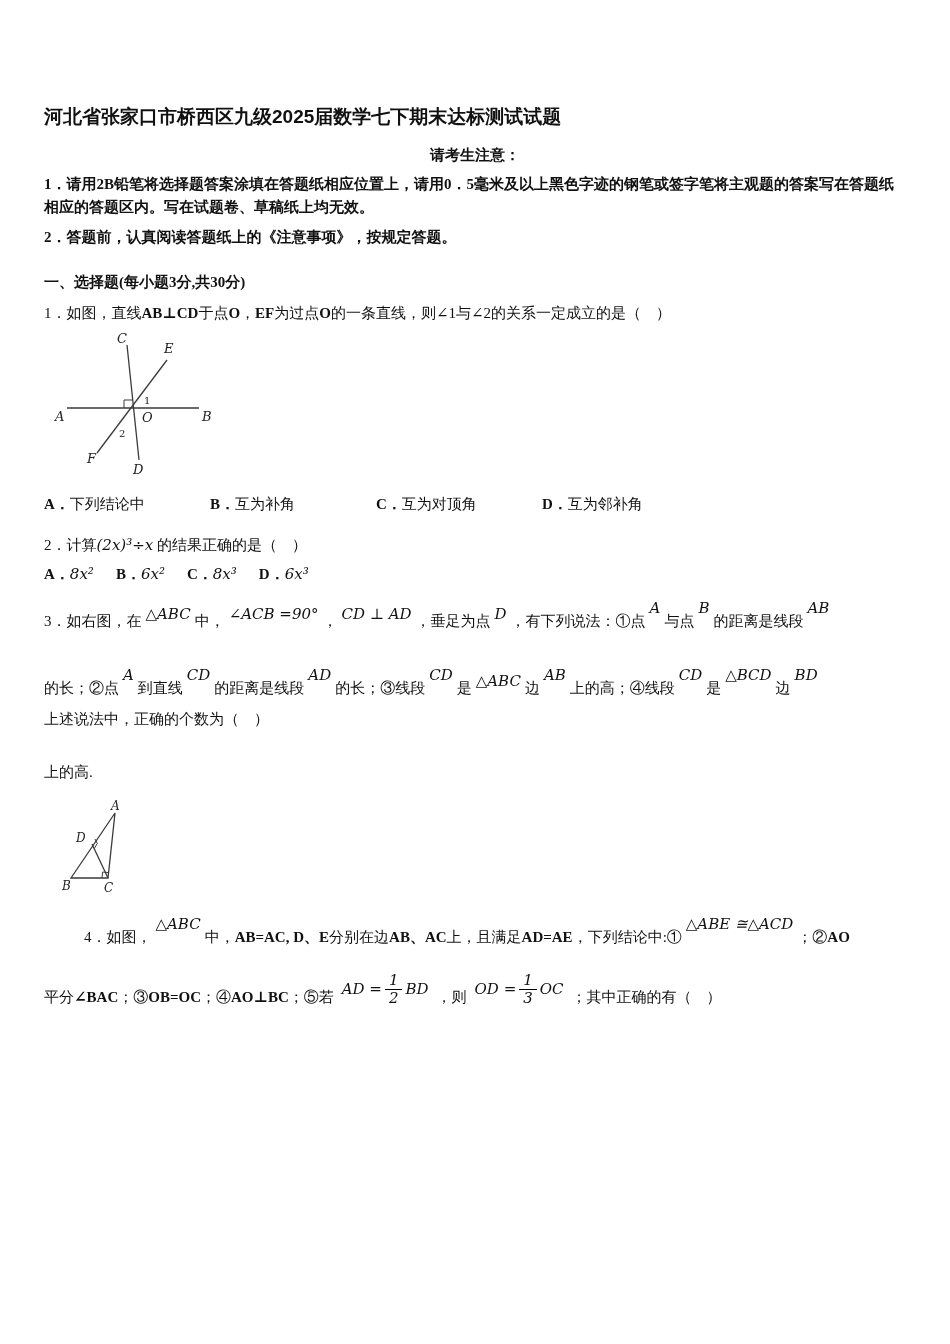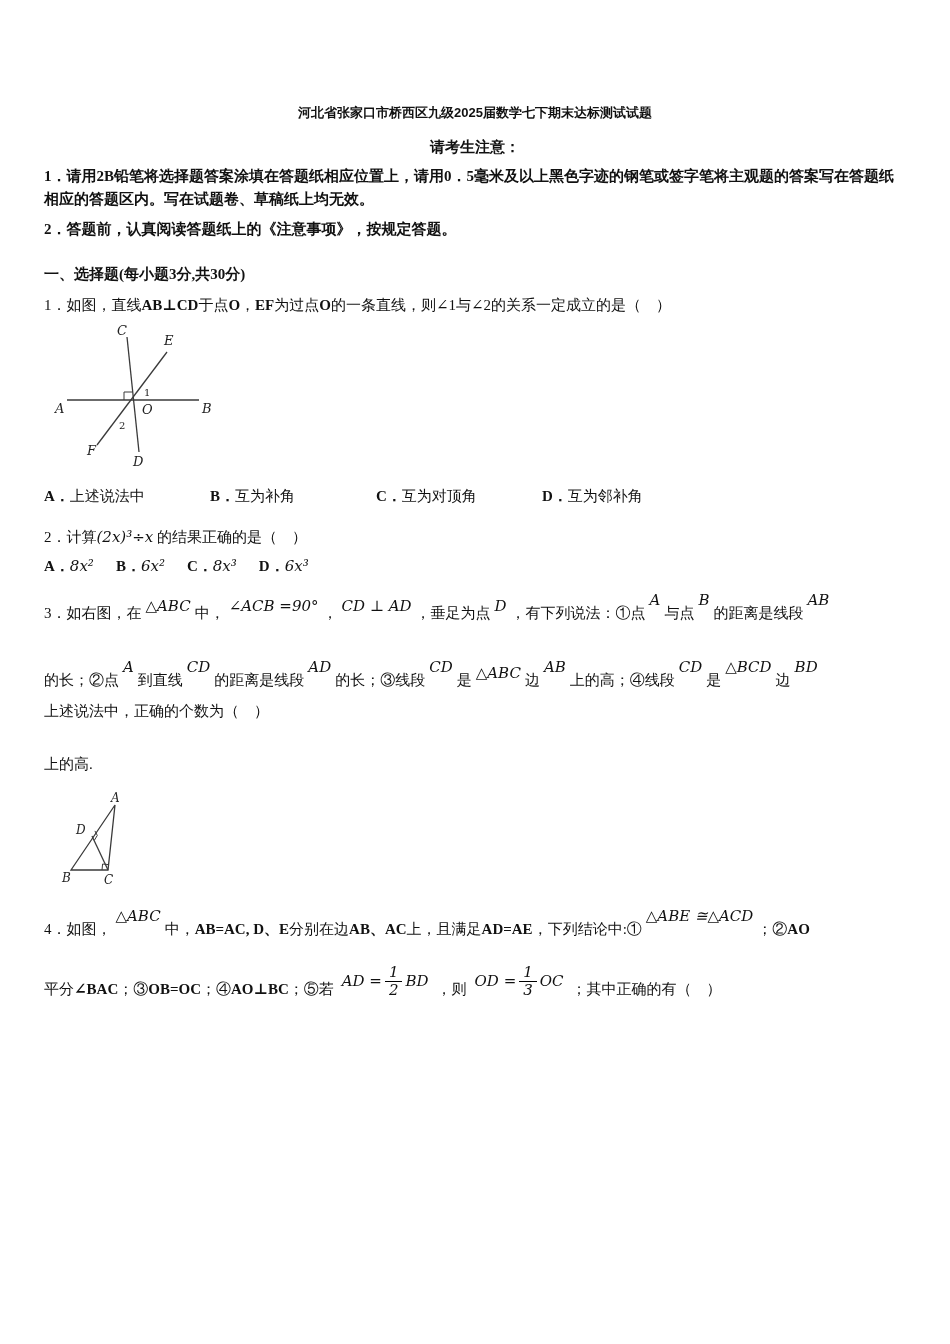--- a/index.html
+++ b/index.html
@@ -4,21 +4,21 @@
 <style>
   * { box-sizing: border-box; }
   html, body { margin: 0; padding: 0; }
   body {
     width: 950px; height: 1344px;
     background: #ffffff; color: #111;
     font-family: "Liberation Serif", "DejaVu Serif", serif;
     font-size: 15px;
   }
   .page { width: 950px; height: 1344px; padding: 104px 44px 0; overflow: hidden; position: relative; background: #fff; }
-  .title { margin: 0; font-size: 13px; font-weight: 700; text-align: center; font-family: "Liberation Sans", sans-serif; }
+  .title { margin: 0; font-size: 19px; font-weight: 700; font-family: "Liberation Sans", sans-serif; }
   .notice-head { margin: 16px 0 8px; font-weight: 700; text-align: center; }
   .notice { margin: 6px 0 0; line-height: 1.55; font-weight: bold; }
   .section-head { margin: 24px 0 0; font-weight: 700; }
   .stem { margin: 12px 0 0; }
   .qline { white-space: nowrap; }
   .fig { display: block; }
   .fig1 { margin: 8px 0 0 10px; }
   .fig2 { margin: 18px 0 0 14px; }
   .optrow { margin: 16px 0 0; }
   .optrow .opt { display: inline-block; width: 166px; }
@@ -32,21 +32,21 @@
   .frac { display: inline-block; vertical-align: middle; text-align: center; line-height: 1.15; margin: 0 3px; }
   .num { display: block; border-bottom: 1.3px solid #000; padding: 0 4px; }
   .den { display: block; }
   .mt-q2 { margin-top: 22px; }
   .mt-q2o { margin-top: 10px; }
   .mt-q3l1 { margin-top: 28px; }
   .mt-q3l2 { margin-top: 48px; }
   .mt-q3l3 { margin-top: 34px; }
   .mt-q3l4 { margin-top: 12px; }
   .mt-q3o { margin-top: 18px; }
-  .mt-q4l1 { margin-top: 28px; }
+  .mt-q4l1 { margin-top: 28px; margin-left: 40px; }
   .mt-q4l2 { margin-top: 34px; }
   svg text { font-family: "DejaVu Serif", serif; font-style: italic; fill: #222; }
   svg .ang { font-size: 10px; font-style: normal; }
   svg line, svg path { stroke: #3a3a3a; fill: none; }
 </style>
 </head>
 <body>
 
 <div class="page">
 
@@ -70,21 +70,21 @@
     <text x="1" y="90" font-size="13">A</text>
     <text x="88" y="91" font-size="13">O</text>
     <text x="148" y="90" font-size="13">B</text>
     <text x="33" y="132" font-size="13">F</text>
     <text x="79" y="143" font-size="13">D</text>
     <text class="ang" x="90" y="73">1</text>
     <text class="ang" x="65" y="106">2</text>
   </svg>
 
   <div class="optrow">
-    <span class="opt"><span class="ol">A．</span><span class="t">上述说法中</span></span><span class="opt"><span class="ol">B．</span><span class="t">互为补角</span></span><span class="opt"><span class="ol">C．</span><span class="t">互为对顶角</span></span><span class="opt"><span class="ol">D．</span><span class="t">互为邻补角</span></span>
+    <span class="opt"><span class="ol">A．</span><span class="t">下列结论中</span></span><span class="opt"><span class="ol">B．</span><span class="t">互为补角</span></span><span class="opt"><span class="ol">C．</span><span class="t">互为对顶角</span></span><span class="opt"><span class="ol">D．</span><span class="t">互为邻补角</span></span>
   </div>
 
   <p class="stem qline mt-q2"><span class="t">2．计算</span><span class="bi">(2x)³÷x</span><span class="t"> 的结果正确的是（　）</span></p>
 
   <div class="optrow compact mt-q2o">
     <span class="opt"><span class="ol">A．</span><span class="bi">8x²</span></span><span class="opt"><span class="ol">B．</span><span class="bi">6x²</span></span><span class="opt"><span class="ol">C．</span><span class="bi">8x³</span></span><span class="opt"><span class="ol">D．</span><span class="bi">6x³</span></span>
   </div>
 
   <p class="stem qline mt-q3l1"><span class="t">3．如右图，在</span><span class="m">△ABC</span><span class="t">中，</span><span class="m">∠ACB =90°</span><span class="t">，</span><span class="m">CD ⊥ AD</span><span class="t">，垂足为点</span><span class="m">D</span><span class="t">，有下列说法：①点</span><span class="m msup">A</span><span class="t">与点</span><span class="m msup">B</span><span class="t">的距离是线段</span><span class="m msup">AB</span></p>
 

